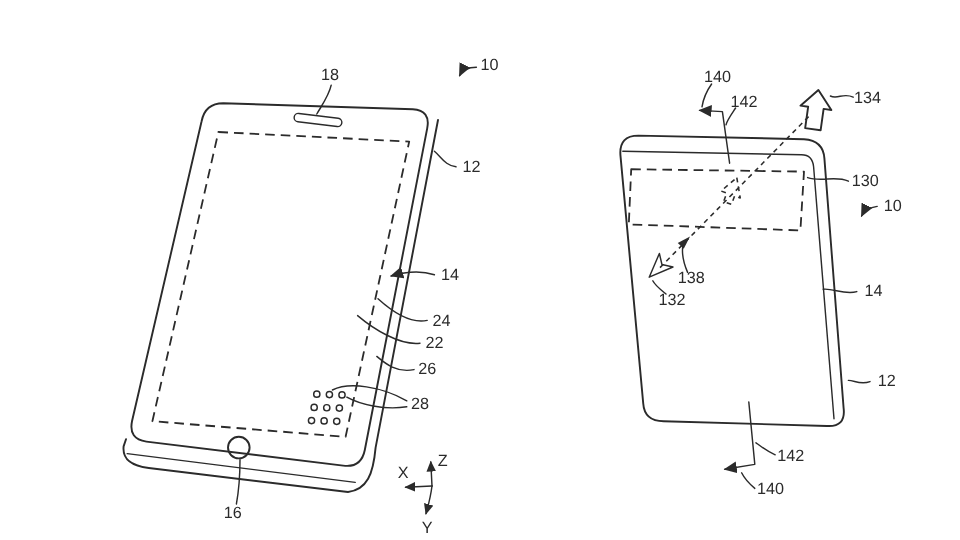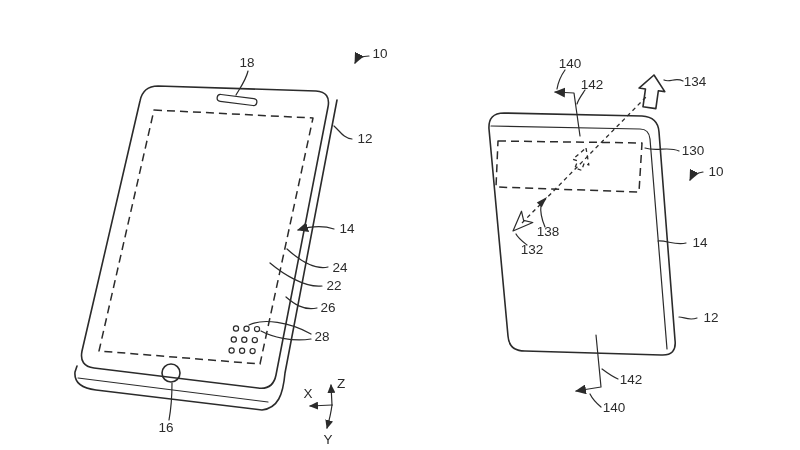--- a/index.html
+++ b/index.html
@@ -1,17 +1,17 @@
 <!DOCTYPE html>
 <html style="--ink: #2b2b2b; --bg: #ffffff;"><head>
 <meta charset="utf-8">
 <style>
   :root { --ink:#2b2b2b; --bg:#ffffff; }
   html,body { margin:0; padding:0; background:var(--bg); }
-  .stage { width:740px; height:450px; position:relative; background:var(--bg); overflow:hidden; }
+  .stage { width:740px; height:450px; position:relative; background:var(--bg); overflow:hidden;padding-left:28px; }
   svg { display:block; }
   .outline { fill:none; stroke:var(--ink); stroke-width:1.6; stroke-linejoin:round; stroke-linecap:round; }
   .thin    { fill:none; stroke:var(--ink); stroke-width:1.2; stroke-linejoin:round; stroke-linecap:round; }
   .dashed  { fill:none; stroke:var(--ink); stroke-width:1.5; stroke-dasharray:8 5; stroke-linejoin:round; }
   .dashfine{ fill:none; stroke:var(--ink); stroke-width:1.3; stroke-dasharray:4 3.5; stroke-linejoin:round; }
   .leader  { fill:none; stroke:var(--ink); stroke-width:1.2; stroke-linecap:round; }
   .fillink { fill:var(--ink); stroke:none; }
   .lbl { fill:var(--ink); font-family:"Liberation Sans", sans-serif; font-size:13.5px; text-anchor:middle; }
 </style>
 </head>

